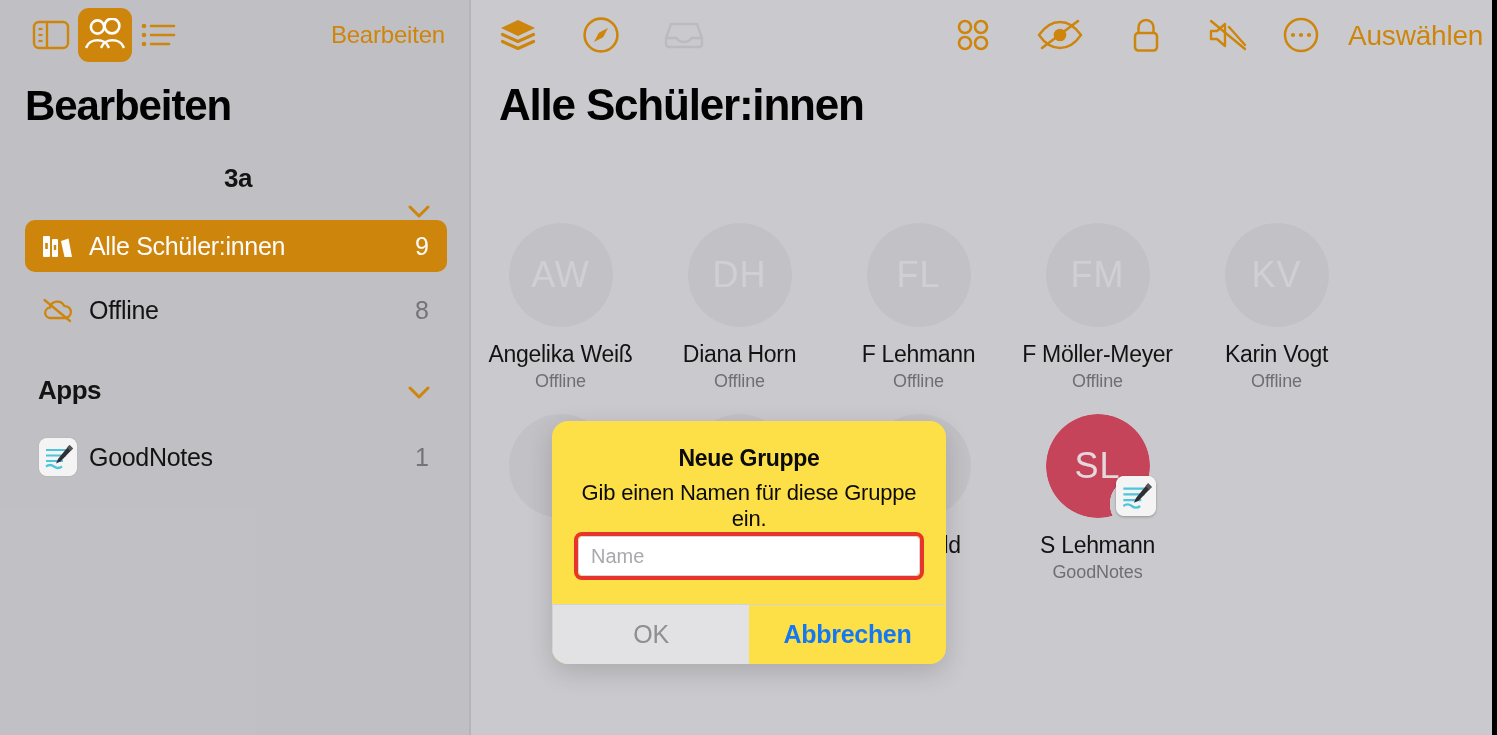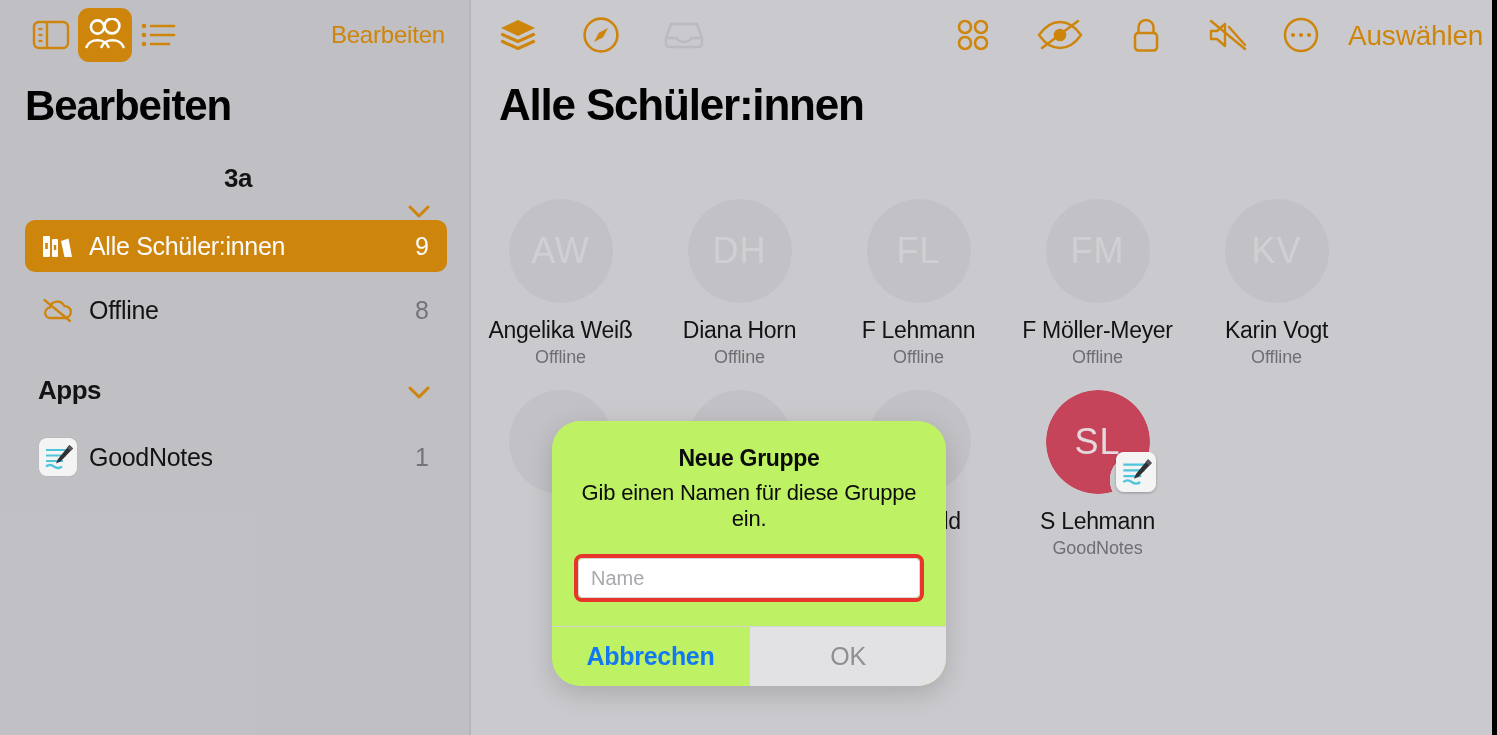--- a/index.html
+++ b/index.html
@@ -179,21 +179,21 @@
     position: absolute;
     left: 28px; top: 80px;
     font-size: 44px;
     font-weight: bold;
     color: #000;
     letter-spacing: -1.2px;
   }
 
   #student-grid {
     position: absolute;
-    left: 0; top: 177px;
+    left: 0; top: 201px;
     width: 1021px;
     display: flex;
     flex-wrap: wrap;
   }
   .student {
     width: 179px;
     padding-top: 22px;
     display: flex;
     flex-direction: column;
     align-items: center;
@@ -252,43 +252,42 @@
     position: absolute;
     left: 0; top: 0;
     width: 1497px; height: 735px;
     background: rgba(120,120,126,0.02);
     pointer-events: none;
   }
   #dialog {
     position: absolute;
     left: 552px; top: 421px;
     width: 394px;
-    background: #bef264;
-    border-radius: 28px;
+    background: #fde047;
+    border-radius: 16px;
     box-shadow: 0 8px 26px rgba(0,0,0,.16);
     overflow: hidden;
   }
   .dlg-body {
     padding: 24px 22px 24px 22px;
     text-align: center;
   }
   .dlg-title {
     font-size: 23px;
     font-weight: bold;
     color: #0b0b0b;
     letter-spacing: -0.3px;
   }
   .dlg-msg {
     margin-top: 8px;
     font-size: 22px;
     color: #0b0b0b;
     letter-spacing: -0.2px;
   }
   .field-highlight {
-    margin-top: 22px;
     border: 4px solid #e8352c;
     border-radius: 8px;
     padding: 0;
   }
   .dlg-input {
     display: block;
     width: 100%;
     height: 40px;
     border: 1px solid #d6d6d8;
     border-radius: 5px;
@@ -603,19 +602,19 @@
 
   <div id="dialog">
     <div class="dlg-body">
       <div class="dlg-title">Neue Gruppe</div>
       <div class="dlg-msg">Gib einen Namen für diese Gruppe ein.</div>
       <div class="field-highlight">
         <input class="dlg-input" type="text" value="" placeholder="Name" style="">
       </div>
     </div>
     <div class="dlg-actions">
+      <button class="dlg-btn ok" disabled="">OK</button>
       <button class="dlg-btn cancel">Abbrechen</button>
-      <button class="dlg-btn ok" disabled="">OK</button>
     </div>
   </div>
 
   <div id="right-strip"></div>
 </div>
 
 </body></html>

